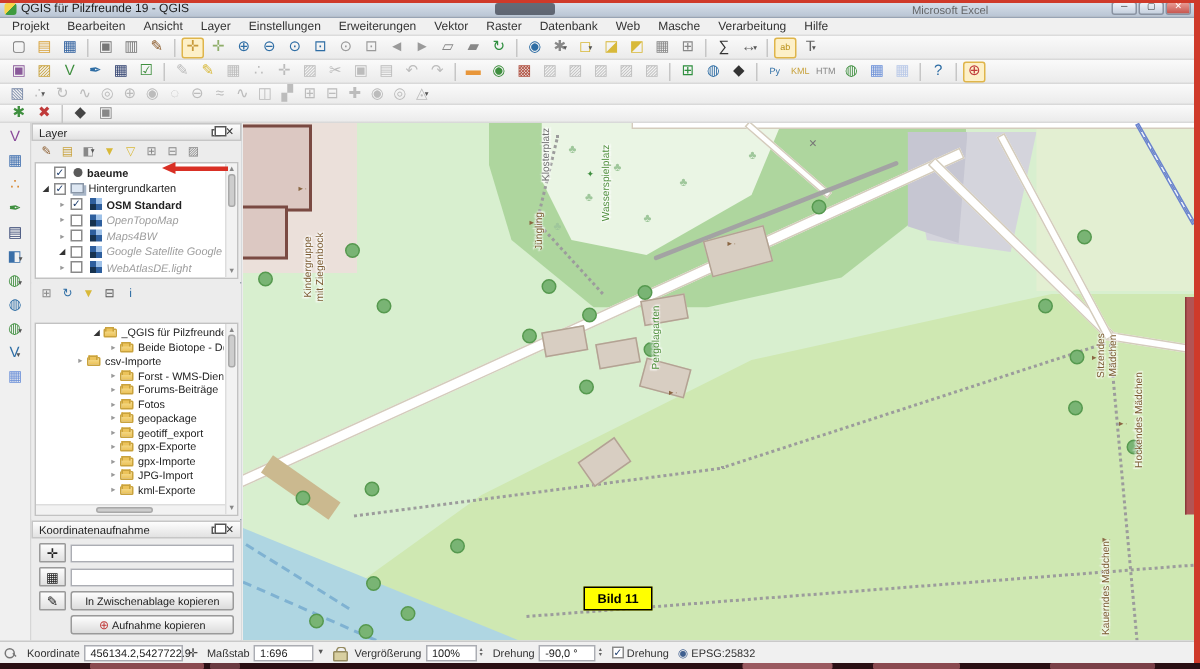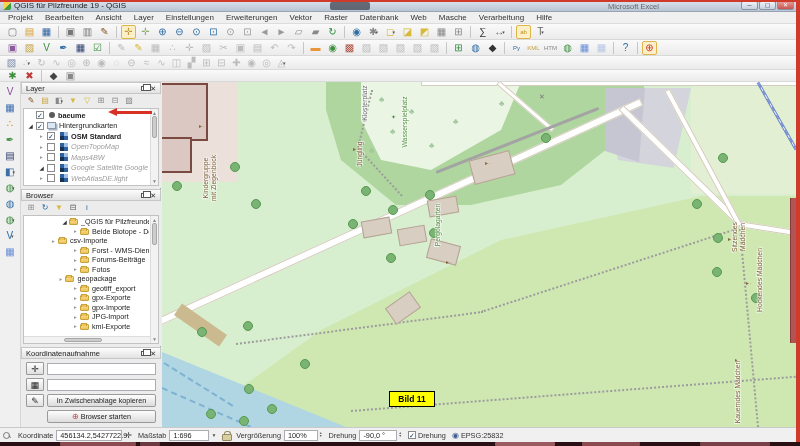--- a/index.html
+++ b/index.html
@@ -568,27 +568,20 @@
           </div>
         <div class="vsb">
             <span class="up">▲</span>
             <span class="thumb"></span>
             <span class="dn">▼</span>
           </div>
       </div>
     </div>
 
     <div id="panel-browser" class="panel">
-      <div class="ptitle">
-        <span>Browser</span>
-        <span class="pbtns">
-          <span class="pfloat"></span>
-          <span class="pclose">✕</span>
-        </span>
-      </div>
       <div class="ptools">
           <span class="tbicon">
             <span class="g" style="color: rgb(136, 136, 136);">⊞</span>
           </span>
           <span class="tbicon">
             <span class="g" style="color: rgb(46, 109, 164);">↻</span>
           </span>
           <span class="tbicon">
             <span class="g" style="color: rgb(216, 185, 58);">▼</span>
           </span>
@@ -624,21 +617,21 @@
             <div class="trow" style="padding-left: 47px;">
               <span class="exp">▸</span>
               <span class="fic"></span>
               <span class="">Forums-Beiträge</span>
             </div>
             <div class="trow" style="padding-left: 47px;">
               <span class="exp">▸</span>
               <span class="fic"></span>
               <span class="">Fotos</span>
             </div>
-            <div class="trow" style=" justify-content: center;">
+            <div class="trow" style="padding-left: 47px;">
               <span class="exp">▸</span>
               <span class="fic"></span>
               <span class="">geopackage</span>
             </div>
             <div class="trow" style="padding-left: 47px;">
               <span class="exp">▸</span>
               <span class="fic"></span>
               <span class="">geotiff_export</span>
             </div>
             <div class="trow" style="padding-left: 47px;">
@@ -692,21 +685,21 @@
       <div class="crow">
         <span class="cbtn">✎</span>
         <button class="pushbtn">
             <span>In Zwischenablage kopieren</span>
           </button>
       </div>
       <div class="crow">
         <span style="width:18px;flex-shrink:0"></span>
         <button class="pushbtn">
             <span class="capglyph">⊕</span>
-            <span>Browser starten</span>
+            <span>Aufnahme kopieren</span>
           </button>
       </div>
     </div>
   </div>
 
   <div id="map">
     <div class="zone" style="left:-3px;top:0;width:79px;height:100px;background:#ebe0da;z-index:1"></div>
     <div class="zone" style="left:24px;top:113px;width:610px;height:232px;background:#cfe8b2;z-index:1;clip-path:polygon(0px 232px,135px 135px,315px 45px,515px 1px,610px 1px,610px 232px)"></div>
     <div class="zone" style="left:162px;top:0;width:320px;height:130px;background:#aed69e;z-index:1;clip-path:polygon(2px 0,327px 0,307px 48px,237px 103px,147px 123px,72px 123px,17px 78px,2px 28px)"></div>
     <div class="zone" style="left:194px;top:0;width:170px;height:95px;background:#eaf5e4;z-index:2;clip-path:polygon(5px 0,165px 0,145px 48px,75px 88px,25px 78px,5px 38px)"></div>

